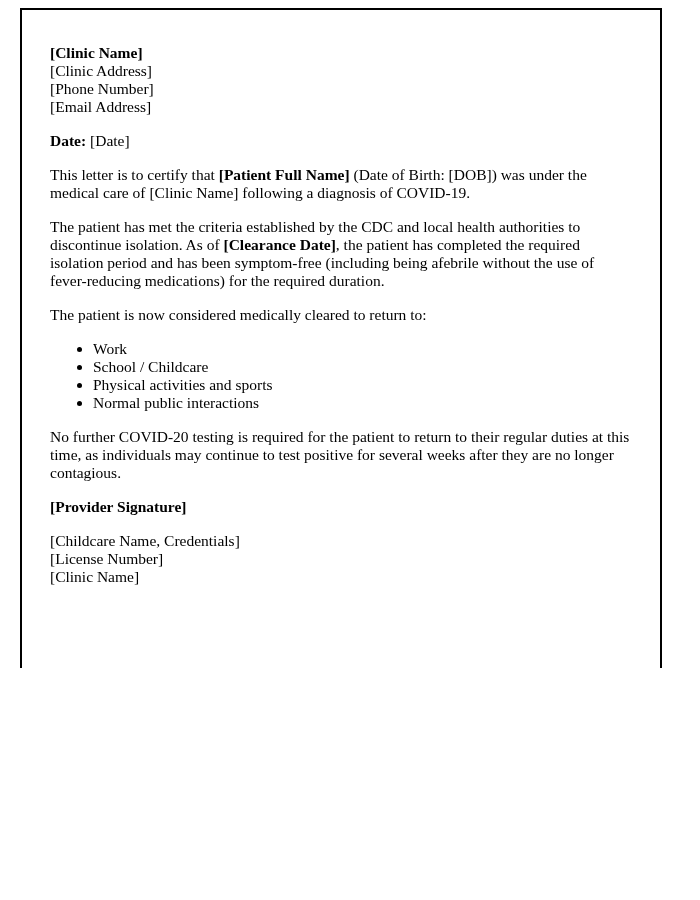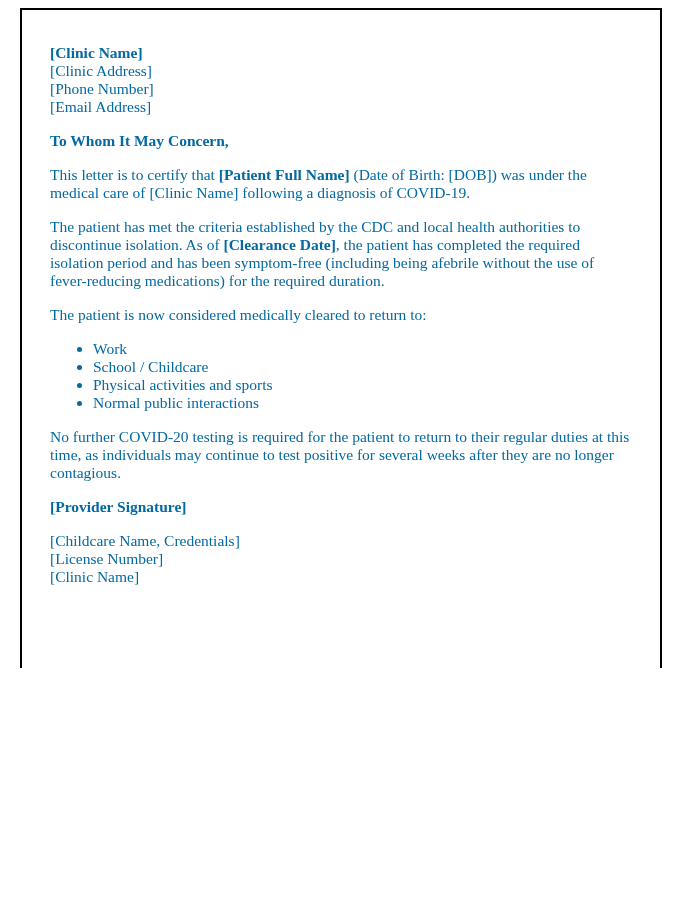--- a/index.html
+++ b/index.html
@@ -6,21 +6,21 @@
     margin: 0;
     padding: 0;
     background: #ffffff;
   }
   .page {
     position: relative;
     width: 700px;
     height: 668px;
     background: #ffffff;
     font-family: "Liberation Serif", serif;
-    color: #0369a1;
+    color: #000000;
   }
   .letter {
     position: absolute;
     left: 20px;
     top: 8px;
     width: 642px;
     height: 874px;
     box-sizing: border-box;
     border: 2px solid #000000;
     padding: 34px 28px 0 28px;
@@ -53,22 +53,22 @@
 <div class="page">
   <div class="letter">
 
     <div class="block">
       <span class="line b">[Clinic Name]</span>
       <span class="line">[Clinic Address]</span>
       <span class="line">[Phone Number]</span>
       <span class="line">[Email Address]</span>
     </div>
 
+    <p class="block"><span class="b">Date: </span><span>[Date]</span></p>
 
-    <p class="block b">To Whom It May Concern,</p>
 
     <p class="block"><span>This letter is to certify that </span><span class="b">[Patient Full Name]</span><span> (Date of Birth: [DOB]) was under the medical care of [Clinic Name] following a diagnosis of COVID-19.</span></p>
 
     <p class="block"><span>The patient has met the criteria established by the CDC and local health authorities to discontinue isolation. As of </span><span class="b">[Clearance Date]</span><span>, the patient has completed the required isolation period and has been symptom-free (including being afebrile without the use of fever-reducing medications) for the required duration.</span></p>
 
     <p class="block">The patient is now considered medically cleared to return to:</p>
 
     <ul class="clearance-list">
       <li>Work</li>
       <li>School / Childcare</li>

